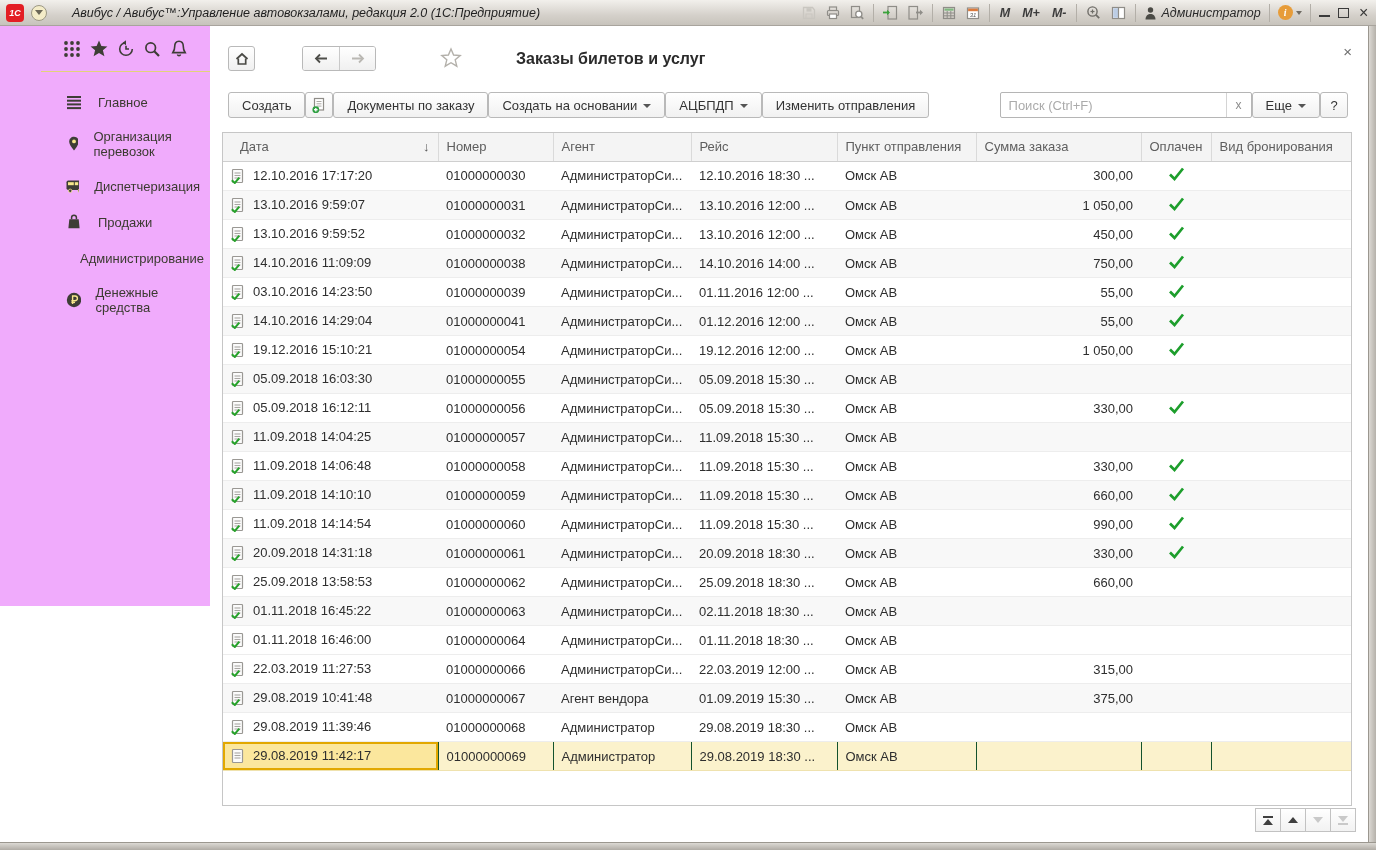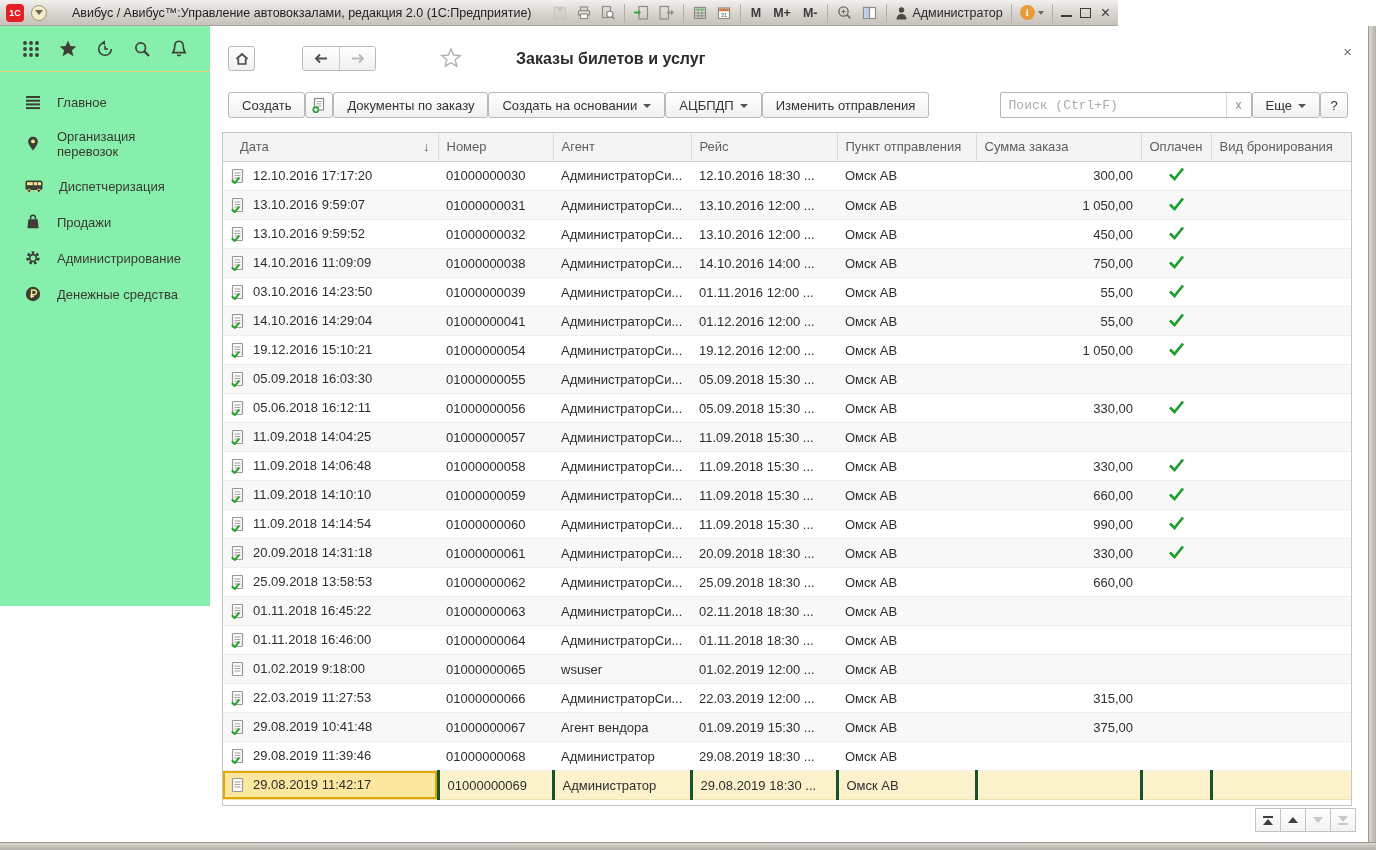--- a/index.html
+++ b/index.html
@@ -1,23 +1,23 @@
 <!DOCTYPE html>
 <html><head>
 <meta charset="utf-8">
 <style>
   * { margin:0; padding:0; box-sizing:border-box; }
   html,body { width:1376px; height:850px; overflow:hidden;
     font-family:"Liberation Sans","DejaVu Sans",sans-serif; font-size:13px; color:#333; }
   .window { position:relative; width:1376px; height:850px; background:#fff; }
 
   
-  .titlebar { position:absolute; left:0; top:0; width:1118px; height:26px;
+  .titlebar { position:absolute; left:0; top:0; width:1376px; height:26px;
     background:linear-gradient(#F2F0EC,#D5D1CB 60%,#C7C3BC);
-    border-bottom:1px solid #A8A49D; display:flex; align-items:center; padding:0 6px; }
+    border-bottom:1px solid #A8A49D; display:flex; align-items:center; padding:0 6px;font-style:italic; }
   .tb-left { display:flex; align-items:center; gap:7px; flex:0 0 auto; }
   .logo1c { width:18px; height:18px; background:#E31E24; border-radius:4px; color:#fff;
     font-weight:bold; font-size:9px; display:flex; align-items:center; justify-content:center; }
   .tb-circle { width:16px; height:16px; border-radius:50%; background:#F4ECC8;
     border:1px solid #9C9884; display:flex; align-items:center; justify-content:center; }
   .caret-down { width:0; height:0; border-left:4px solid transparent; border-right:4px solid transparent;
     border-top:5px solid #6B6757; display:inline-block; }
   .tb-title { margin-left:18px; font-size:12.5px; color:#1F1F1F; white-space:nowrap; }
   .tb-right { margin-left:auto; display:flex; align-items:center; gap:8px; }
   .tb-right svg { display:block; }
@@ -33,21 +33,21 @@
   .win-max { width:11px; height:10px; border:1.5px solid #3A3A3A; }
   .win-close { font-size:16px; color:#3A3A3A; line-height:1; padding:0 2px; }
 
   
   .frame-right { position:absolute; right:0; top:26px; width:8px; height:816px;
     background:linear-gradient(90deg,#DCD9D4,#B5B1AA); border-left:1px solid #9B978F; }
   .frame-bottom { position:absolute; left:0; bottom:0; width:1376px; height:8px;
     background:linear-gradient(#DCD9D4,#B0ACA5); border-top:1px solid #9B978F; }
 
   
-  .sidebar { position:absolute; left:0; top:26px; width:210px; height:580px; background:#86efac; }
+  .sidebar { position:absolute; left:0; top:26px; width:210px; height:580px; background:#f0abfc;padding-left:41px; }
   .sidebar-top { height:46px; display:flex; align-items:center; justify-content:space-between;
     padding:0 18px; border-bottom:1px solid #E3D279; }
   .sidebar-top .s-ic { display:flex; align-items:center; justify-content:center; width:26px; height:26px; }
   .sb-items { padding-top:12px; }
   .sb-item { display:flex; align-items:center; gap:15px; padding:9px 10px 9px 24px; cursor:default; }
   .sb-item span.lbl { color:#3B3A30; font-size:13px; }
 
   
   .content { position:absolute; left:210px; top:26px; width:1158px; height:816px; background:#fff; }
   .form-close { position:absolute; top:18px; right:16px; color:#6F6F6F; font-size:15px; line-height:1; }
@@ -65,42 +65,42 @@
   .toolbar { position:absolute; left:18px; top:66px; right:20px; display:flex; align-items:center; }
   .btn { height:26px; background:linear-gradient(#FFFFFF,#F1F1F1); border:1px solid #B9B9B9;
     border-radius:3px; padding:0 13px; font-size:13px; color:#333;
     display:inline-flex; align-items:center; gap:6px; white-space:nowrap; }
   .btn .caret { width:0; height:0; border-left:4px solid transparent; border-right:4px solid transparent;
     border-top:4.5px solid #555; margin-top:2px; }
   .btn.sq { width:28px; padding:0; justify-content:center; }
   .search-wrap { margin-left:auto; display:flex; width:252px; height:26px;
     border:1px solid #B5B5B5; border-radius:2px; background:#fff; }
   .search-input { flex:1; border:0; outline:none; padding:0 8px; font-size:13px; color:#4c1d95;
-    font-family:Liberation Mono, monospace; background:transparent; }
+    font-family:Liberation Sans, sans-serif; background:transparent; }
   .search-input::placeholder { color:#ABABAB; }
   .search-clear { width:25px; border-left:1px solid #D4D4D4; display:flex; align-items:center;
     justify-content:center; color:#8B8B8B; font-size:12px; }
 
   
   .table-wrap { position:absolute; left:12px; top:106px; width:1130px; height:674px;
     border:1px solid #C6C6C6; background:#fff; overflow:hidden; }
   table.grid { width:1128px; border-collapse:collapse; table-layout:fixed; }
   table.grid th { height:28px; background:#F4F4F4; border-bottom:1px solid #CFCFCF;
     font-weight:normal; color:#5E5E5E; text-align:left; padding:0 8px; font-size:13px; overflow:hidden; white-space:nowrap; }
   table.grid th + th { border-left:1px solid #DADADA; }
   th.th-date .thin { display:flex; justify-content:space-between; align-items:center;margin-left:9px; }
   .sort-arrow { color:#555; font-size:13px; }
   table.grid td { height:29px; border-bottom:1px solid #EDEDED; padding:0 8px;
     font-size:13px; color:#2E2E2E; white-space:nowrap; overflow:hidden; }
   tr.even td { background:#F8F8F8; }
   td.c-date { display:flex; align-items:center; gap:8px; border-bottom:1px solid #EDEDED; }
   td.c-sum { text-align:right; padding-right:14px; }
   td.c-paid { text-align:center; }
   tr.selected td { background:#FBF2CC; border-bottom:1px solid #EFE2AE; }
-  tr.selected td + td { border-left:3px solid #14532d;margin-top:22px; }
+  tr.selected td + td { border-left:1px solid #14532d;margin-top:22px; }
   tr.selected td.cur-cell { background:#FBE79D; box-shadow:inset 0 0 0 2px #E2A800;text-align:right; }
   .doc-ico { display:inline-flex; flex:0 0 auto; }
 
   
   .foot-nav { position:absolute; right:12px; top:782px; display:flex; }
   .nav-btn { width:26px; height:24px; border:1px solid #C2C2C2; background:linear-gradient(#FFFFFF,#F2F2F2);
     display:flex; flex-direction:column; align-items:center; justify-content:center; }
   .nav-btn + .nav-btn { margin-left:-1px; }
   .tri-up { width:0; height:0; border-left:5px solid transparent; border-right:5px solid transparent;
     border-bottom:6px solid #3F3F3F; }
@@ -606,21 +606,21 @@
               <td class="c-date">
                 <span class="doc-ico">
                   <svg width="14" height="16" viewBox="0 0 14 16">
                     <rect x="1.5" y="1.5" width="10" height="13" rx="0.8" fill="#FCFCFC" stroke="#9A9894" stroke-width="1.2"></rect>
                     <line x1="3.5" y1="5" x2="9.5" y2="5" stroke="#A8A6A2" stroke-width="1.1"></line>
                     <line x1="3.5" y1="7.5" x2="9.5" y2="7.5" stroke="#A8A6A2" stroke-width="1.1"></line>
                     <line x1="3.5" y1="10" x2="9.5" y2="10" stroke="#A8A6A2" stroke-width="1.1"></line>
                     <polyline points="0.8,12.3 3.8,15 8.3,9.6" fill="none" stroke="#27A22B" stroke-width="2"></polyline>
                   </svg>
                 </span>
-                <span>05.06.2018 16:12:11</span>
+                <span>05.09.2018 16:12:11</span>
               </td>
               <td class="c-num">01000000056</td>
               <td class="c-agent">АдминистраторСи...</td>
               <td class="c-trip">05.09.2018 15:30  ...</td>
               <td class="c-dep">Омск АВ</td>
               <td class="c-sum">330,00</td>
               <td class="c-paid"><svg width="17" height="14" viewBox="0 0 17 14">
                   <polyline points="2,7.5 6.5,12 15,1.5" fill="none" stroke="#1D9E2C" stroke-width="2.7"></polyline>
                 </svg></td>
               <td class="c-book"></td>
@@ -789,40 +789,20 @@
                     <line x1="3.5" y1="7.5" x2="9.5" y2="7.5" stroke="#A8A6A2" stroke-width="1.1"></line>
                     <line x1="3.5" y1="10" x2="9.5" y2="10" stroke="#A8A6A2" stroke-width="1.1"></line>
                     <polyline points="0.8,12.3 3.8,15 8.3,9.6" fill="none" stroke="#27A22B" stroke-width="2"></polyline>
                   </svg>
                 </span>
                 <span>01.11.2018 16:46:00</span>
               </td>
               <td class="c-num">01000000064</td>
               <td class="c-agent">АдминистраторСи...</td>
               <td class="c-trip">01.11.2018 18:30  ...</td>
-              <td class="c-dep">Омск АВ</td>
-              <td class="c-sum"></td>
-              <td class="c-paid"></td>
-              <td class="c-book"></td>
-            </tr>
-            <tr class="even">
-              <td class="c-date">
-                <span class="doc-ico">
-                  <svg width="14" height="16" viewBox="0 0 14 16">
-                    <rect x="1.5" y="1.5" width="10" height="13" rx="0.8" fill="#FCFCFC" stroke="#9A9894" stroke-width="1.2"></rect>
-                    <line x1="3.5" y1="5" x2="9.5" y2="5" stroke="#A8A6A2" stroke-width="1.1"></line>
-                    <line x1="3.5" y1="7.5" x2="9.5" y2="7.5" stroke="#A8A6A2" stroke-width="1.1"></line>
-                    <line x1="3.5" y1="10" x2="9.5" y2="10" stroke="#A8A6A2" stroke-width="1.1"></line>
-                  </svg>
-                </span>
-                <span>01.02.2019 9:18:00</span>
-              </td>
-              <td class="c-num">01000000065</td>
-              <td class="c-agent">wsuser</td>
-              <td class="c-trip">01.02.2019 12:00  ...</td>
               <td class="c-dep">Омск АВ</td>
               <td class="c-sum"></td>
               <td class="c-paid"></td>
               <td class="c-book"></td>
             </tr>
             <tr>
               <td class="c-date">
                 <span class="doc-ico">
                   <svg width="14" height="16" viewBox="0 0 14 16">
                     <rect x="1.5" y="1.5" width="10" height="13" rx="0.8" fill="#FCFCFC" stroke="#9A9894" stroke-width="1.2"></rect>

